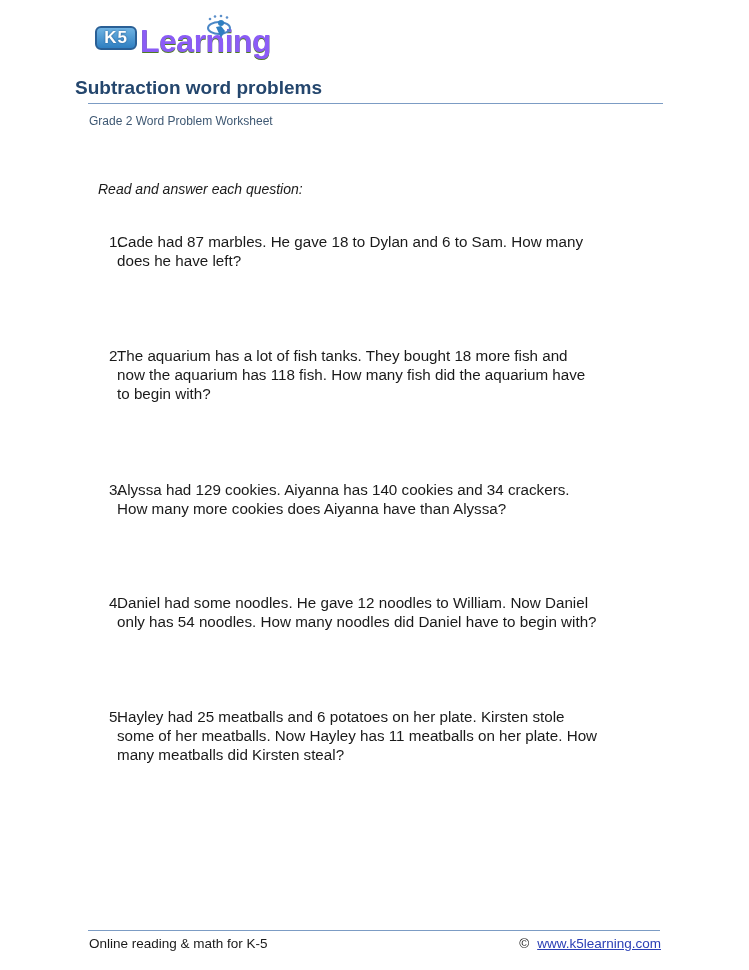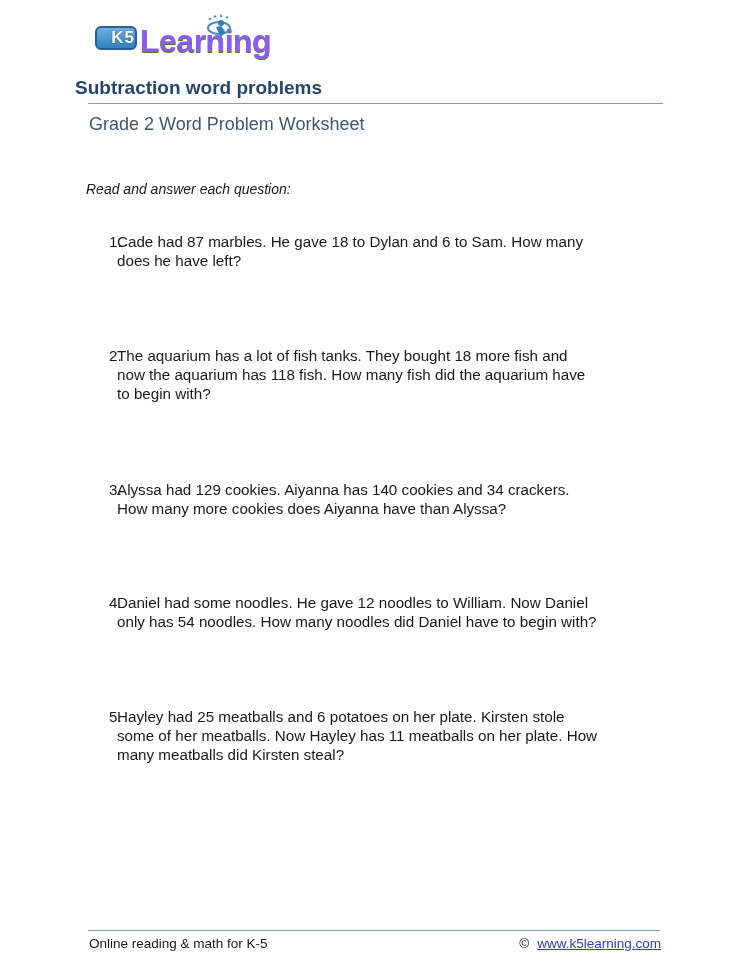--- a/index.html
+++ b/index.html
@@ -29,21 +29,21 @@
       width: 42px;
       height: 24px;
       background: linear-gradient(#6fb3e3, #2f7fc1);
       border: 2px solid #2a5f95;
       border-radius: 6px;
       box-sizing: border-box;
       color: #ffffff;
       font-weight: bold;
       font-size: 17px;
       line-height: 20px;
-      text-align: right;
+      text-align: center;
       letter-spacing: 1px;
       text-shadow: 0 0 2px #1d4f80;
     }
     .logo-word {
       position: absolute;
       left: 48px;
       top: 9px;
       font-size: 32px;
       font-weight: bold;
       color: #8b5cf6;
@@ -70,26 +70,26 @@
       left: 88px;
       top: 103px;
       width: 575px;
       height: 0;
       border-top: 1.5px solid #7c9cc4;
     }
     .subtitle {
       position: absolute;
       left: 89px;
       top: 114px;
-      font-size: 18px;
+      font-size: 12px;
       color: #3e5873;
     }
     .instructions {
       position: absolute;
-      left: 86px;
+      left: 98px;
       top: 181px;
       font-size: 14px;
       font-style: italic;
       color: #1a1a1a;
     }
     .problem {
       position: absolute;
       left: 109px;
       width: 560px;
       font-size: 15.2px;

